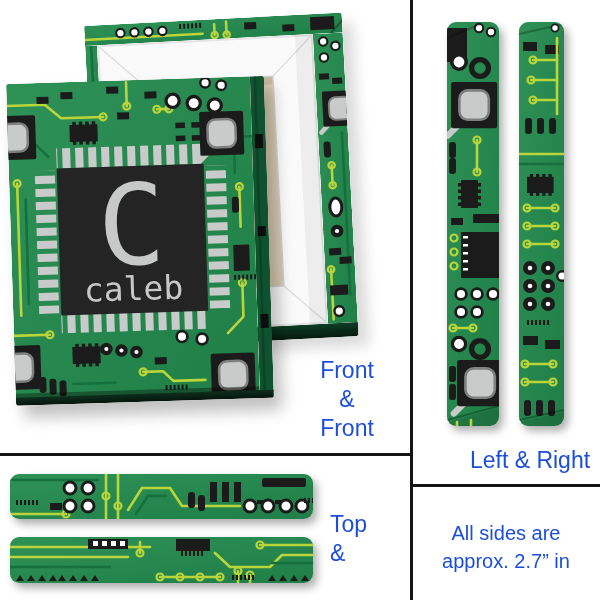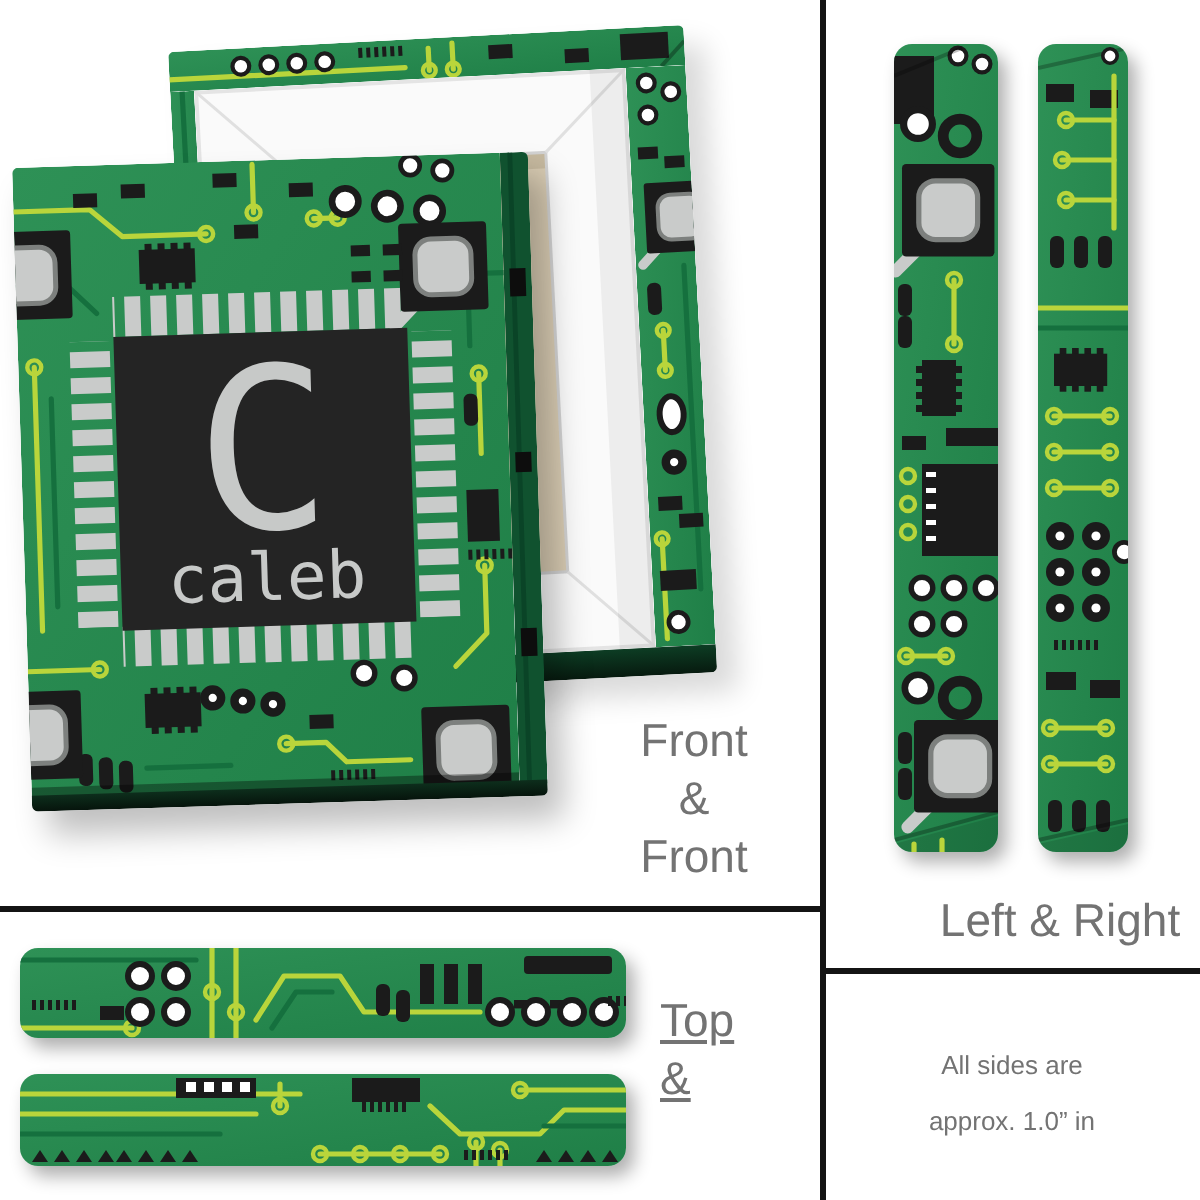--- a/index.html
+++ b/index.html
@@ -1,22 +1,22 @@
 <!DOCTYPE html>
 <html><head>
 <meta charset="utf-8">
 <style>
   html,body{margin:0;padding:0;background:#fff;}
   .stage{position:relative;width:600px;height:600px;background:#fff;overflow:hidden;
          font-family:"Liberation Sans",sans-serif;}
   svg{display:block}
   .divider{position:absolute;background:#141414;}
-  .label{position:absolute;color:#737373;}
+  .label{position:absolute;color:#1d4ed8;}
   .label-lg{font-size:23px;line-height:29px;}
-  .label-md{font-size:13px;line-height:28px;}
+  .label-md{font-size:20px;line-height:28px;}
   .center{text-align:center;}
   .rounded-strip{position:absolute;border-radius:9px;overflow:hidden;
                  box-shadow:4px 5px 9px rgba(0,0,0,.32);}
   .back-canvas{position:absolute;left:84px;top:26px;width:258px;height:324px;
                transform:rotate(-3deg);transform-origin:0 0;border-radius:3px;overflow:hidden;
                box-shadow:10px 10px 14px rgba(0,0,0,.15);}
   .back-edge{position:absolute;overflow:hidden;}
   .front-canvas{position:absolute;left:6px;top:84px;width:258px;height:322px;
                 transform:rotate(-1.8deg);transform-origin:0 0;
                 box-shadow:8px 12px 16px rgba(0,0,0,.25);border-radius:3px;overflow:hidden;}
@@ -428,28 +428,28 @@
           <circle class="via" cx="170" cy="40" r="3.5"></circle>
         <circle class="via" cx="190" cy="40" r="3.5"></circle>
           <circle class="via" cx="210" cy="40" r="3.5"></circle>
         <use href="#hatch6" transform="translate(222,38)"></use>
         <use href="#tri4" transform="translate(258,38)"></use>
         <polyline class="tr" points="250,8 303,8"></polyline>
           <circle class="via" cx="250" cy="8" r="3.5"></circle>
         <polyline class="trd" points="262,26 303,26"></polyline>
       </svg>
     </div>
-    <div class="label label-lg" style="left:330px;top:496px;width:84px;line-height:28.5px;text-decoration:underline;">
+    <div class="label label-lg" style="left:330px;top:510px;width:84px;line-height:28.5px;">
       <div>Top</div>
       <div>&amp;</div>
     </div>
   </div>
 
   <div class="label label-md center" style="left:412px;top:519px;width:188px;">
     <div>All sides are</div>
-    <div>approx. 1.0” in</div>
+    <div>approx. 2.7” in</div>
   </div>
 
   <div class="divider" style="left:410px;top:0;width:3px;height:600px;"></div>
   <div class="divider" style="left:0;top:453px;width:413px;height:3px;"></div>
   <div class="divider" style="left:410px;top:484px;width:190px;height:3px;"></div>
 
 </div>
 
 </body></html>

